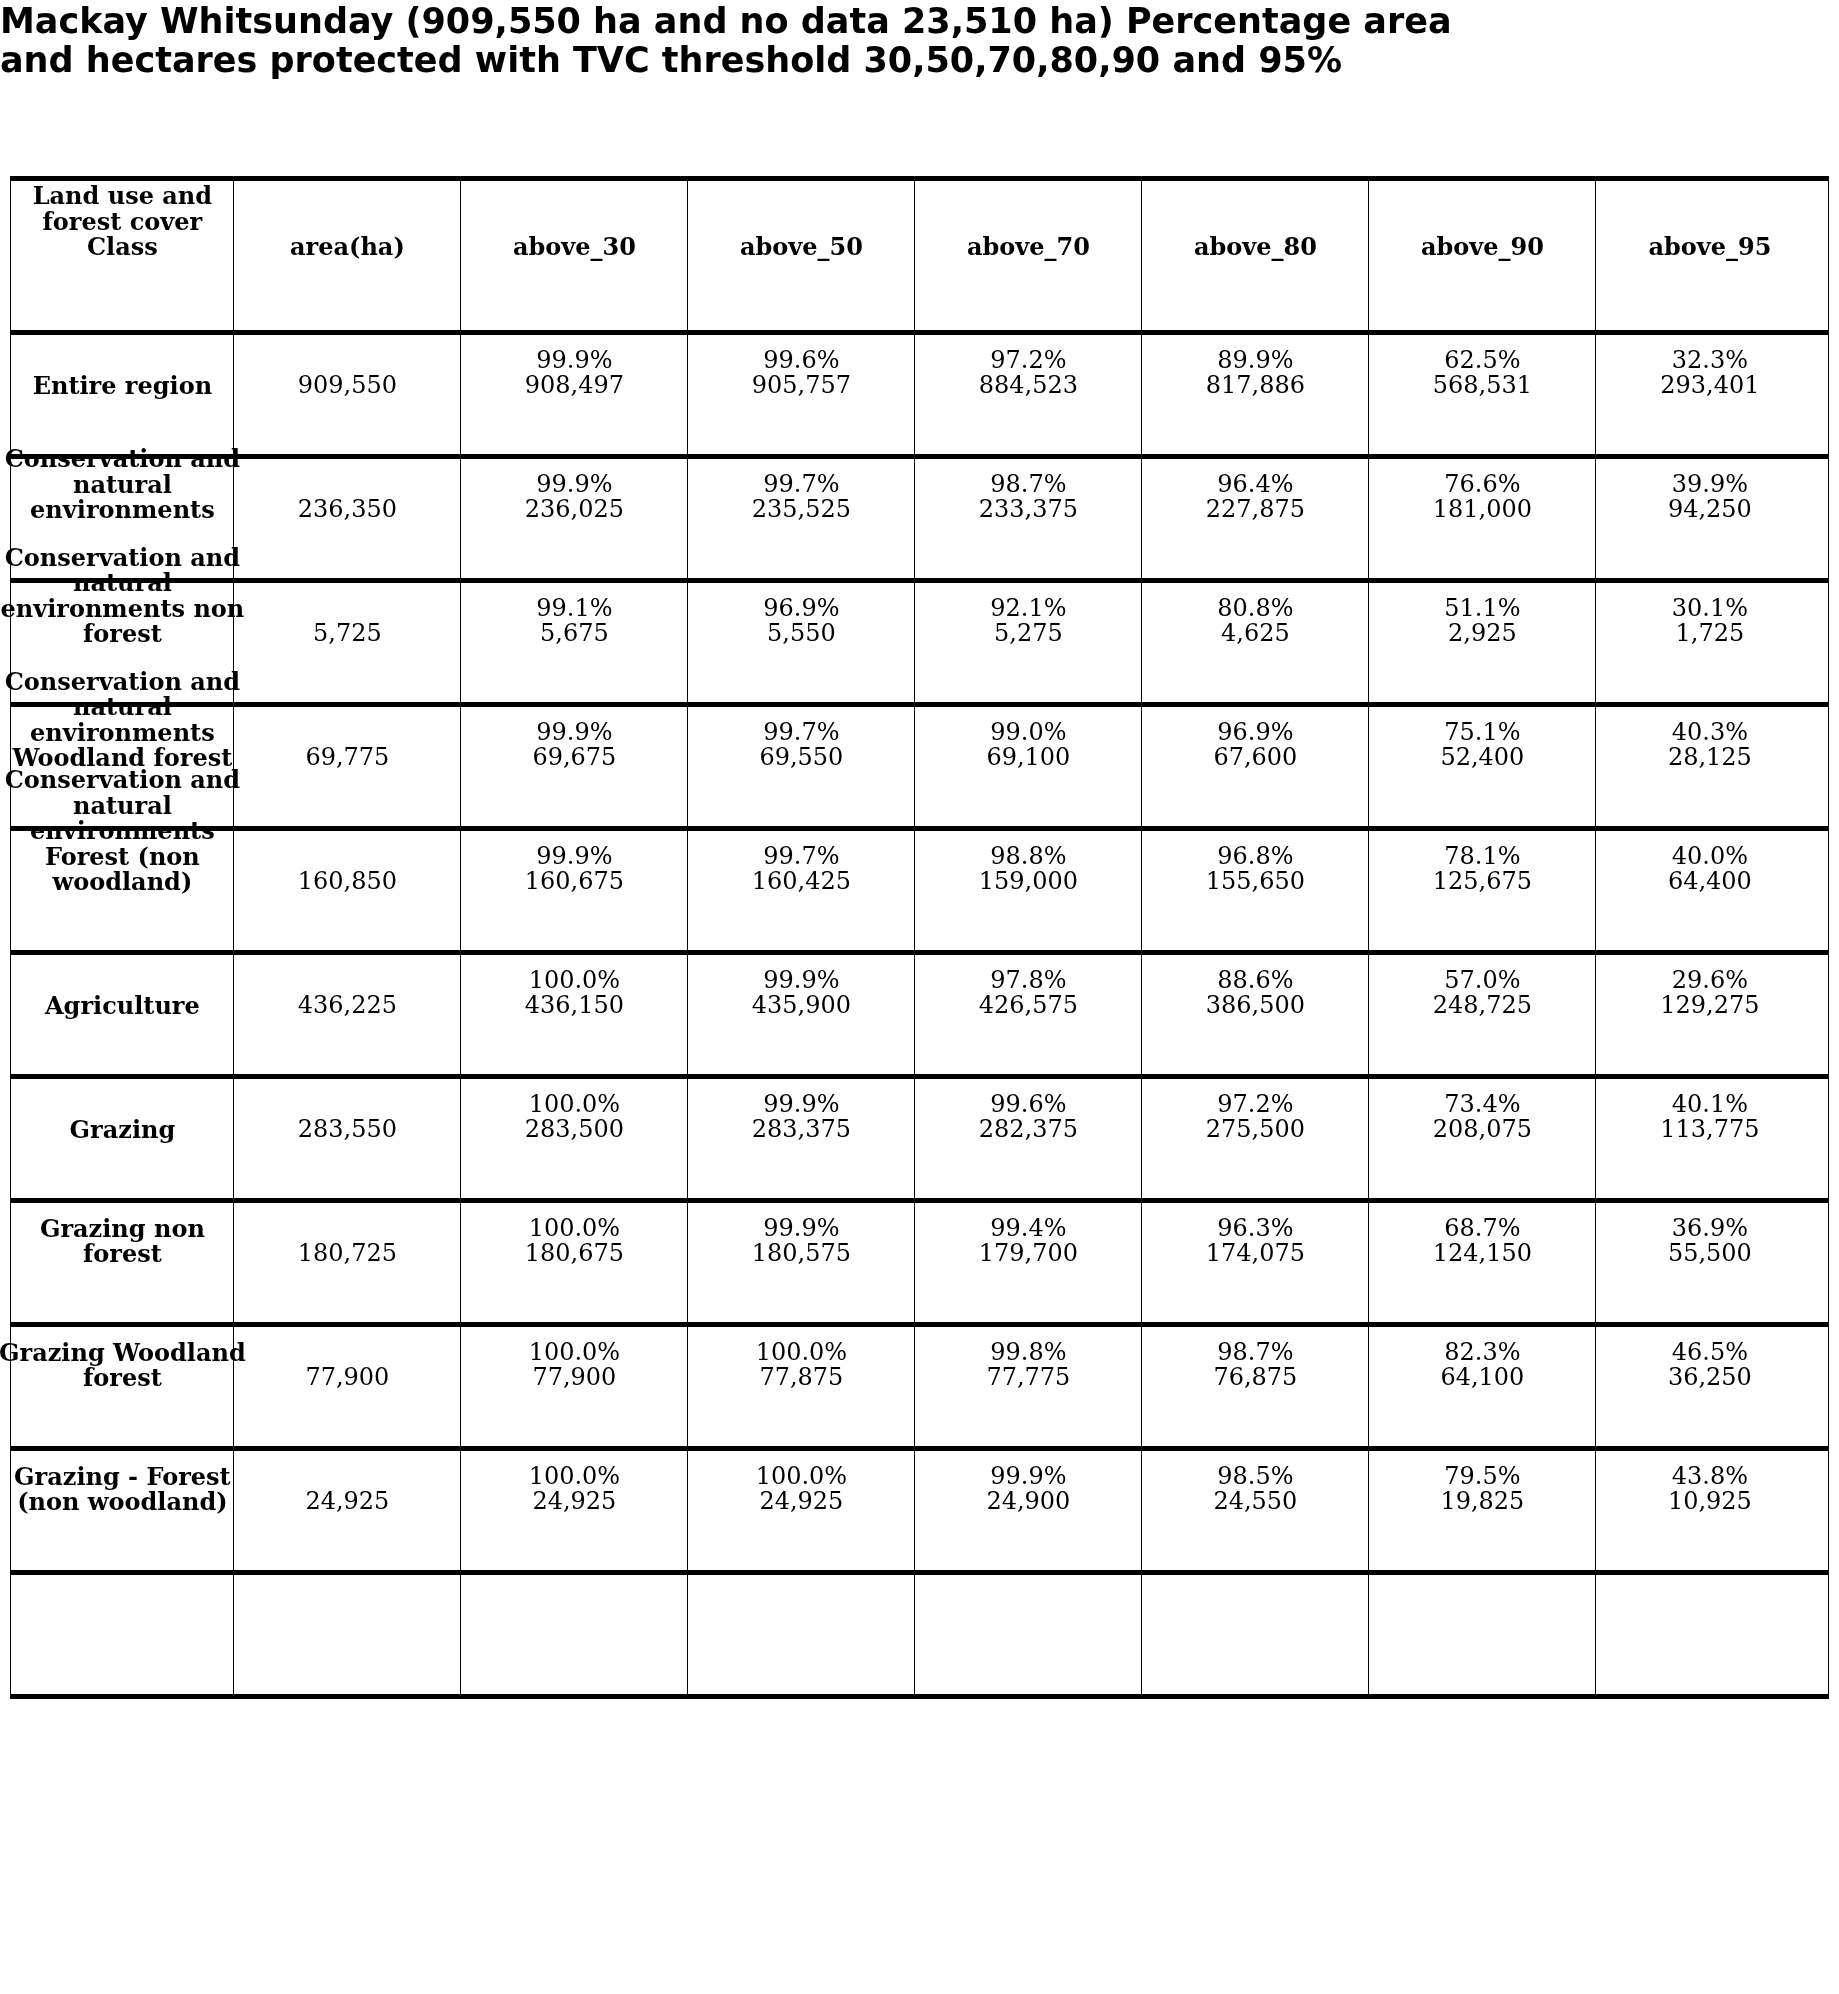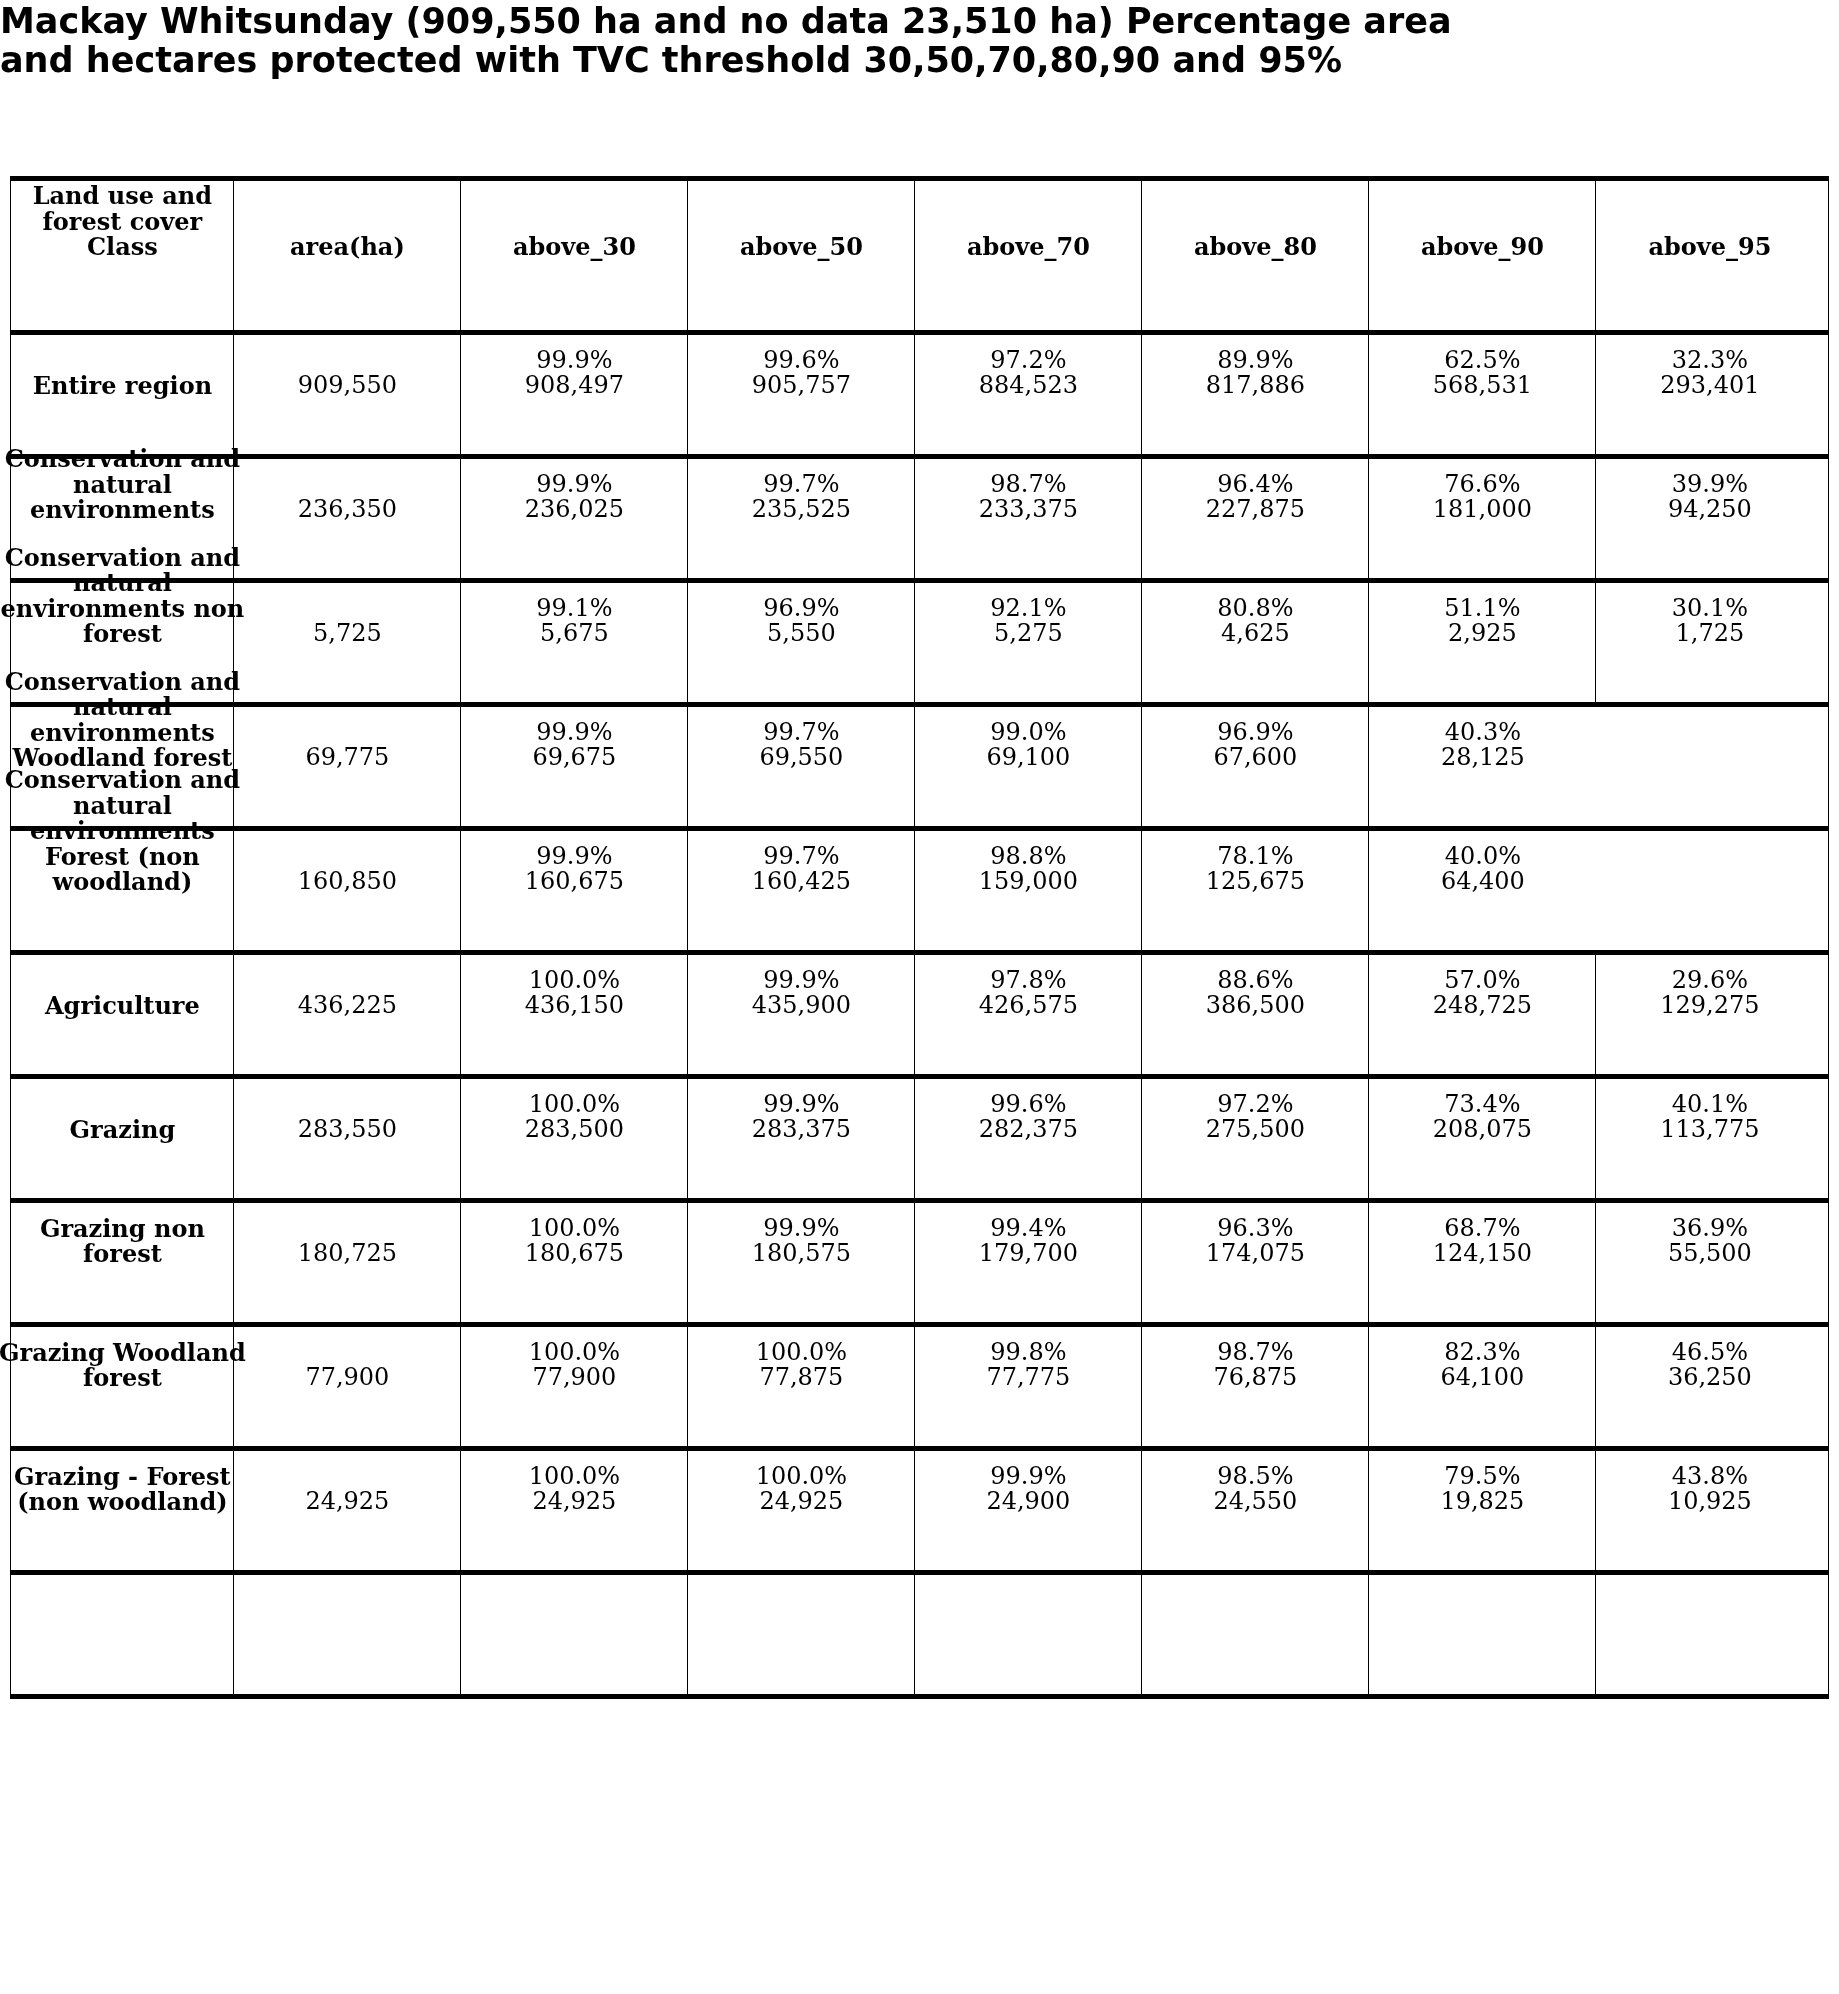--- a/index.html
+++ b/index.html
@@ -172,20 +172,23 @@
     <div class="cell">
           <div class="cell-content"><span class="pct">99.7%</span><span class="ha">69,550</span></div>
         </div>
     <div class="cell">
           <div class="cell-content"><span class="pct">99.0%</span><span class="ha">69,100</span></div>
         </div>
     <div class="cell">
           <div class="cell-content"><span class="pct">96.9%</span><span class="ha">67,600</span></div>
         </div>
     <div class="cell">
+          <div class="cell-content"><span class="pct">75.1%</span><span class="ha">52,400</span></div>
+        </div>
+    <div class="cell">
           <div class="cell-content"><span class="pct">40.3%</span><span class="ha">28,125</span></div>
         </div>
   </div>
 
   <div class="row body">
     <div class="cell">
           <div class="cell-content lbl">Conservation and
 natural
 environments
 Forest (non
@@ -197,20 +200,23 @@
     <div class="cell">
           <div class="cell-content"><span class="pct">99.9%</span><span class="ha">160,675</span></div>
         </div>
     <div class="cell">
           <div class="cell-content"><span class="pct">99.7%</span><span class="ha">160,425</span></div>
         </div>
     <div class="cell">
           <div class="cell-content"><span class="pct">98.8%</span><span class="ha">159,000</span></div>
         </div>
     <div class="cell">
+          <div class="cell-content"><span class="pct">96.8%</span><span class="ha">155,650</span></div>
+        </div>
+    <div class="cell">
           <div class="cell-content"><span class="pct">78.1%</span><span class="ha">125,675</span></div>
         </div>
     <div class="cell">
           <div class="cell-content"><span class="pct">40.0%</span><span class="ha">64,400</span></div>
         </div>
   </div>
 
   <div class="row body">
     <div class="cell">
           <div class="cell-content lbl">Agriculture</div>

